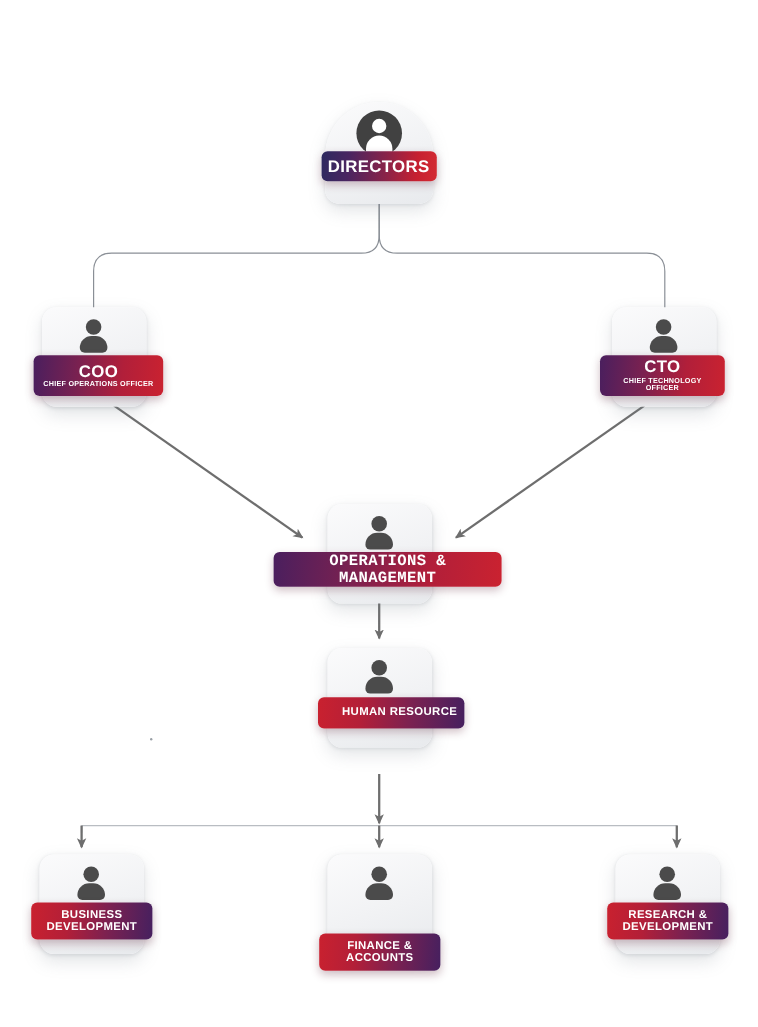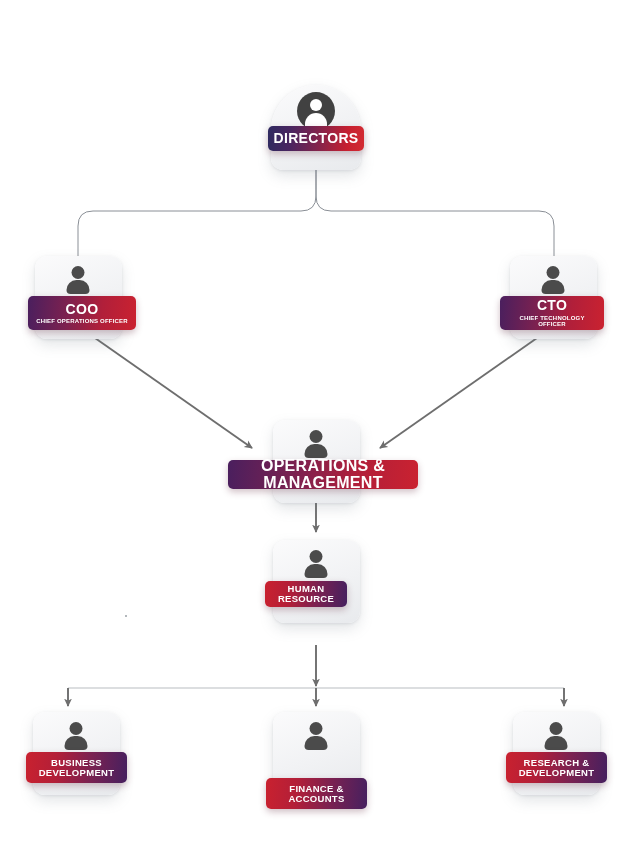--- a/index.html
+++ b/index.html
@@ -127,21 +127,21 @@
     letter-spacing: 0.3px;
     line-height: 1.05;
     white-space: pre-line;
   }
   .bar .t2 {
     font-weight: bold;
     letter-spacing: 0.2px;
     line-height: 1.05;
   }
 
-  .g-navy-red  { background: linear-gradient(95deg, #2e2a60 0%, #4a2560 24%, #8e2347 58%, #c62030 82%, #d32b32 100%); }
+  .g-navy-red  { background: linear-gradient(95deg, #2e2a60 0%, #4a2560 24%, #8e2347 58%, #c62030 82%, #d32b32 100%); align-items: flex-end; }
   .g-purp-red  { background: linear-gradient(95deg, #4a1f5e 0%, #7b2150 35%, #b11f3a 68%, #ca2230 100%); }
   .g-red-purp  { background: linear-gradient(95deg, #c9212f 0%, #b31f38 30%, #7d2150 62%, #46205f 100%); }
 
   .tiny-dot {
     position: absolute;
     width: 2px; height: 2px;
     background: #9aa0a6;
     border-radius: 1px;
   }
 </style>
@@ -214,31 +214,31 @@
     </div>
   </div>
 
   <div class="node">
     <div class="card rounded" style="left:273px; top:420px; width:87px; height:83px;"></div>
     <div class="glyph" style="left:316px; top:430px;">
       <div class="head"></div>
         <div class="body"></div>
     </div>
     <div class="bar g-purp-red" style="left:228px; top:460px; width:190px; height:29px;">
-      <div class="t1" style="font-size:16px;">OPERATIONS &amp; MANAGEMENT</div>
+      <div class="t1" style="font-size:13px;font-family:Liberation Mono, monospace;">OPERATIONS &amp; MANAGEMENT</div>
     </div>
   </div>
 
   <div class="node">
     <div class="card rounded" style="left:273px; top:540px; width:87px; height:83px;"></div>
     <div class="glyph" style="left:316px; top:550px;">
       <div class="head"></div>
         <div class="body"></div>
     </div>
-    <div class="bar g-red-purp" style="left:265px; top:581px; width:82px; height:26px;align-items:flex-end;">
+    <div class="bar g-red-purp" style="left:265px; top:581px; width:122px; height:26px;align-items:flex-end;">
       <div class="t1" style="font-size:9.5px;">HUMAN RESOURCE</div>
     </div>
   </div>
 
   <div class="node">
     <div class="card rounded" style="left:33px; top:712px; width:87px; height:83px;"></div>
     <div class="glyph" style="left:76px; top:722px;">
       <div class="head"></div>
         <div class="body"></div>
     </div>

